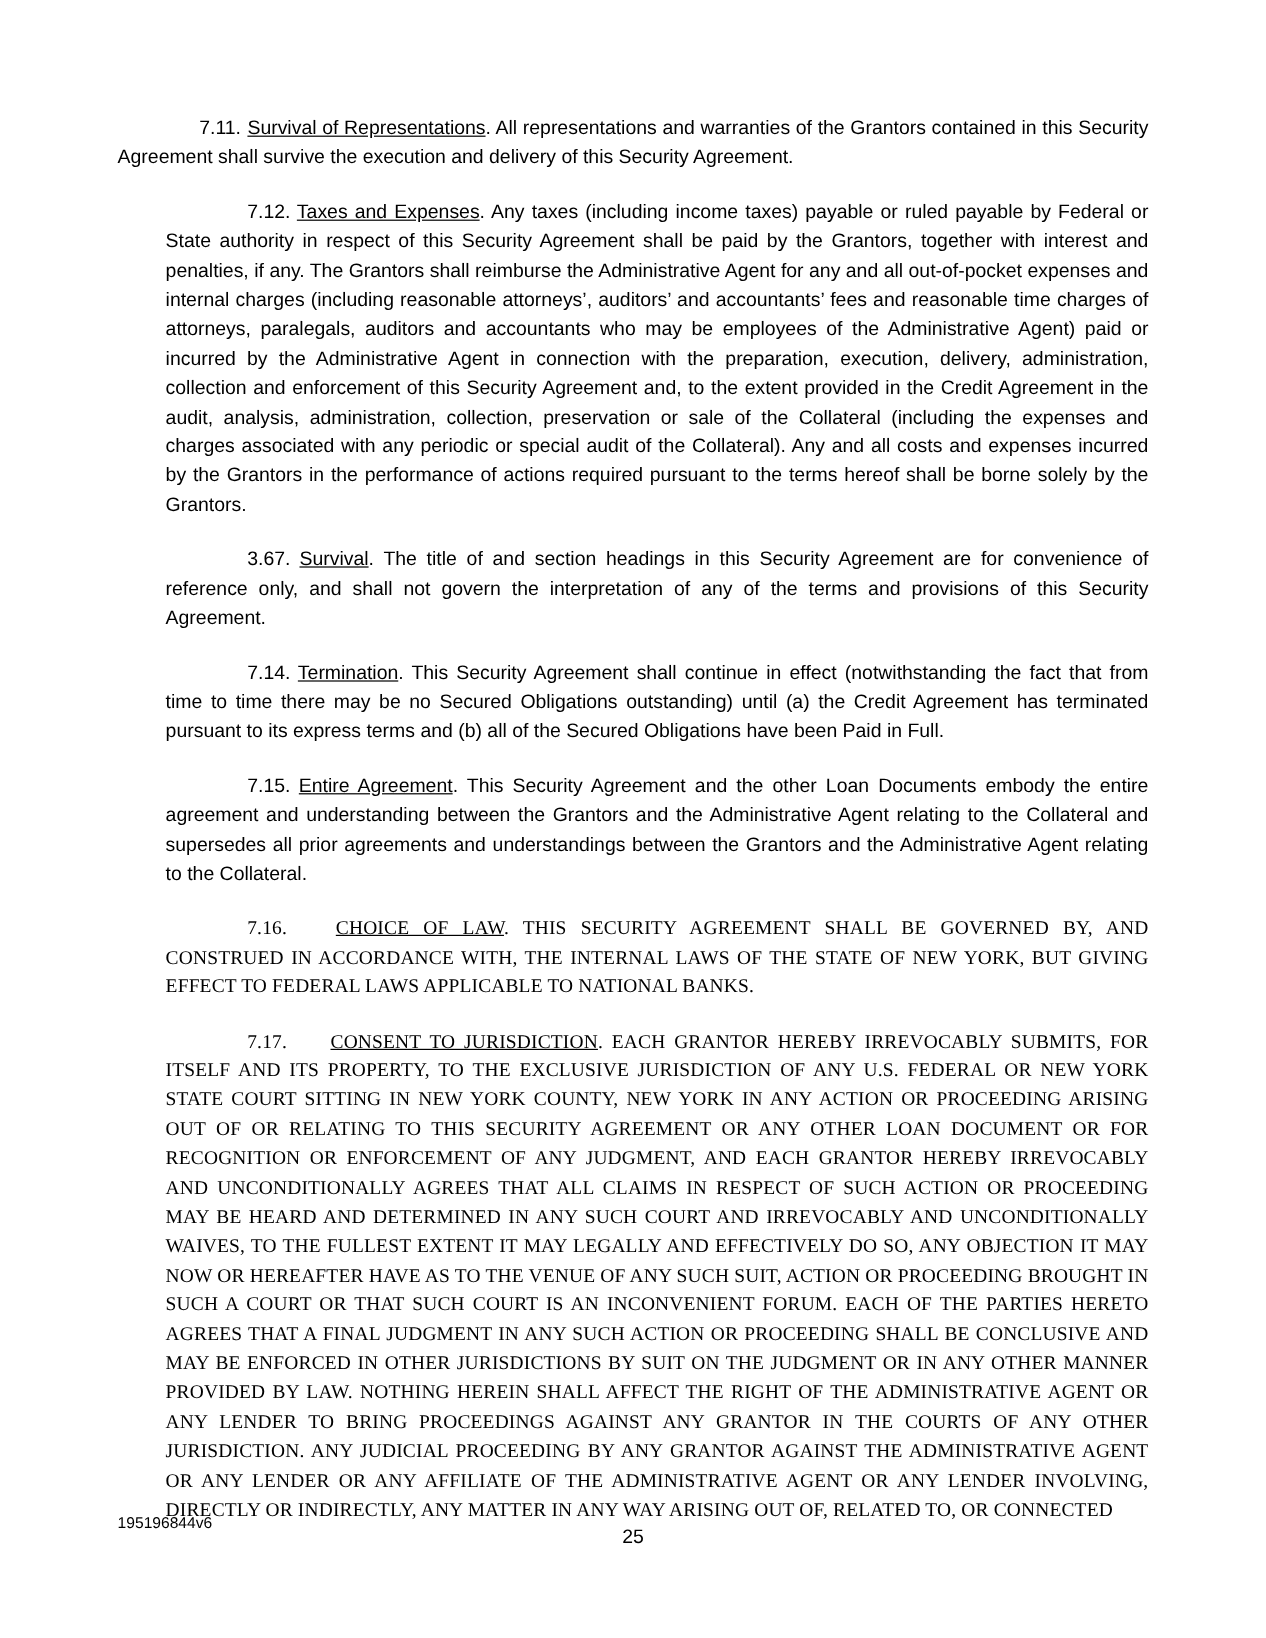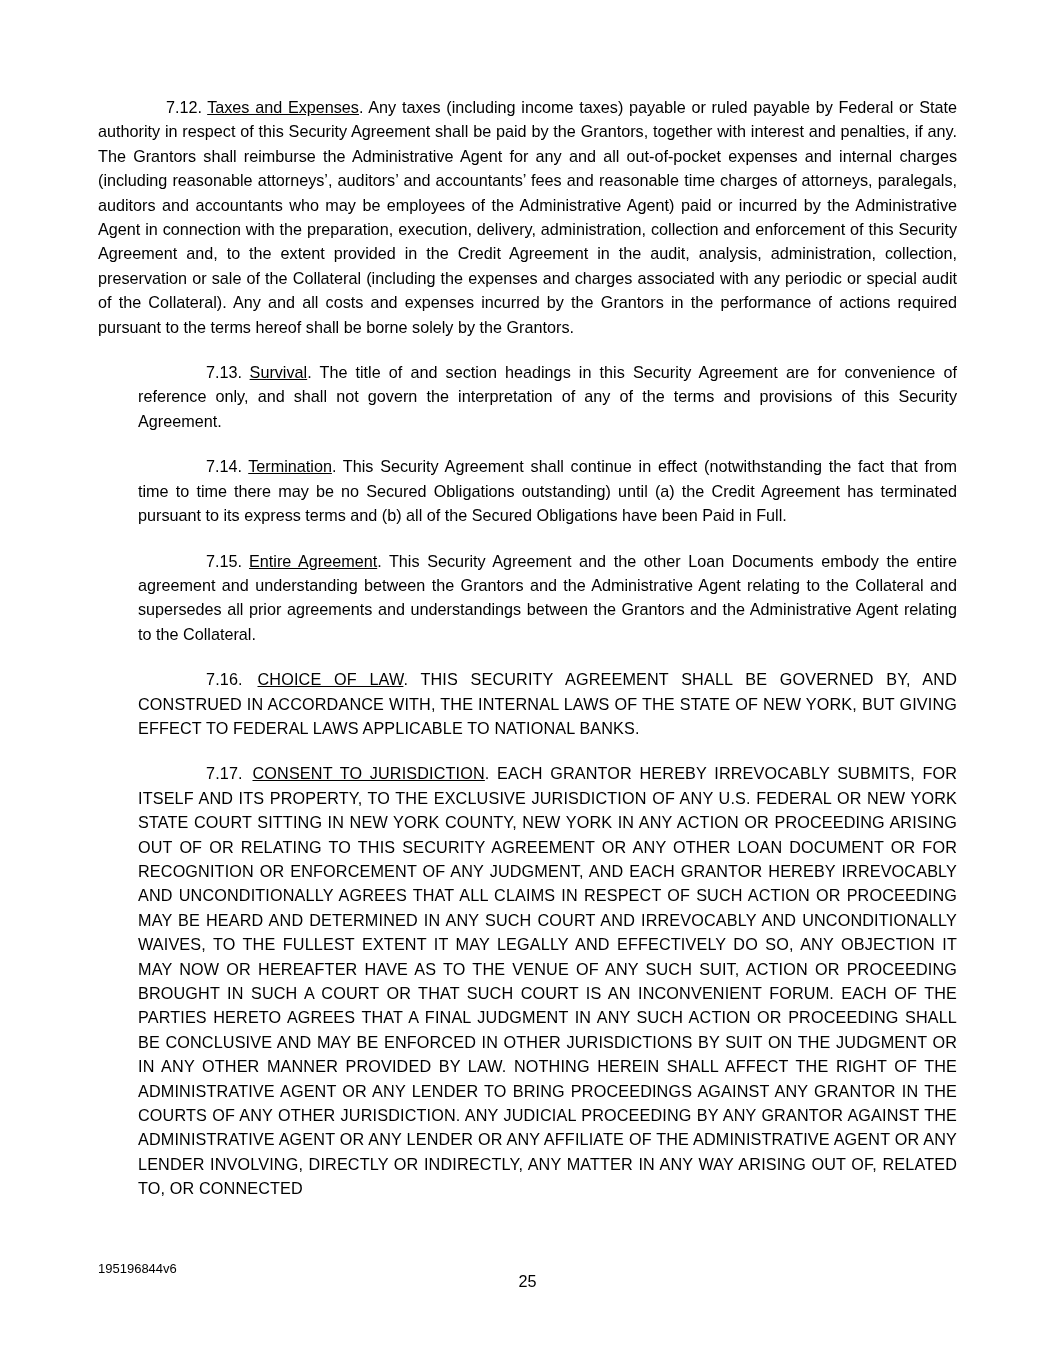--- a/index.html
+++ b/index.html
@@ -39,20 +39,21 @@
   }
   .num {
     white-space: pre;
   }
   .heading-u {
     text-decoration: underline;
   }
   .caps {
     
     letter-spacing: 0.15px;
+    font-family: Liberation Serif, serif;
   }
   .page-number {
     position: absolute;
     left: 0;
     right: 0;
     top: 1272px;
     text-align: center;
     font-size: 16.2px;
   }
   .footer-code {
@@ -62,24 +63,25 @@
     font-size: 13px;
   }
 </style>
 </head>
 <body>
 
 <div class="page">
 
   <div class="body-text">
 
+    <p class="para"><span class="num">7.11.</span><span class="num">	</span><span class="heading-u">Survival of Representations</span><span>.  All representations and warranties of the Grantors contained in this Security Agreement shall survive the execution and delivery of this Security Agreement.</span></p>
 
     <p class="para"><span class="num">7.12.</span><span class="num">	</span><span class="heading-u">Taxes and Expenses</span><span>.  Any taxes (including income taxes) payable or ruled payable by Federal or State authority in respect of this Security Agreement shall be paid by the Grantors, together with interest and penalties, if any.  The Grantors shall reimburse the Administrative Agent for any and all out-of-pocket expenses and internal charges (including reasonable attorneys’, auditors’ and accountants’ fees and reasonable time charges of attorneys, paralegals, auditors and accountants who may be employees of the Administrative Agent) paid or incurred by the Administrative Agent in connection with the preparation, execution, delivery, administration, collection and enforcement of this Security Agreement and, to the extent provided in the Credit Agreement in the audit, analysis, administration, collection, preservation or sale of the Collateral (including the expenses and charges associated with any periodic or special audit of the Collateral).  Any and all costs and expenses incurred by the Grantors in the performance of actions required pursuant to the terms hereof shall be borne solely by the Grantors.</span></p>
 
-    <p class="para"><span class="num">7.13.</span><span class="num">	</span><span class="heading-u">Survival</span><span>.  The title of and section headings in this Security Agreement are for convenience of reference only, and shall not govern the interpretation of any of the terms and provisions of this Security Agreement.</span></p>
+    <p class="para"><span class="num">3.67.</span><span class="num">	</span><span class="heading-u">Survival</span><span>.  The title of and section headings in this Security Agreement are for convenience of reference only, and shall not govern the interpretation of any of the terms and provisions of this Security Agreement.</span></p>
 
     <p class="para"><span class="num">7.14.</span><span class="num">	</span><span class="heading-u">Termination</span><span>.  This Security Agreement shall continue in effect (notwithstanding the fact that from time to time there may be no Secured Obligations outstanding) until (a) the Credit Agreement has terminated pursuant to its express terms and (b) all of the Secured Obligations have been Paid in Full.</span></p>
 
     <p class="para"><span class="num">7.15.</span><span class="num">	</span><span class="heading-u">Entire Agreement</span><span>.  This Security Agreement and the other Loan Documents embody the entire agreement and understanding between the Grantors and the Administrative Agent relating to the Collateral and supersedes all prior agreements and understandings between the Grantors and the Administrative Agent relating to the Collateral.</span></p>
 
     <p class="para caps"><span class="num">7.16.</span><span class="num">	</span><span class="heading-u">CHOICE OF LAW</span><span>.  THIS SECURITY AGREEMENT SHALL BE GOVERNED BY, AND CONSTRUED IN ACCORDANCE WITH, THE INTERNAL LAWS OF THE STATE OF NEW YORK, BUT GIVING EFFECT TO FEDERAL LAWS APPLICABLE TO NATIONAL BANKS.</span></p>
 
     <p class="para caps"><span class="num">7.17.</span><span class="num">	</span><span class="heading-u">CONSENT TO JURISDICTION</span><span>.   EACH GRANTOR HEREBY IRREVOCABLY SUBMITS, FOR ITSELF AND ITS PROPERTY, TO THE EXCLUSIVE JURISDICTION OF ANY U.S. FEDERAL OR NEW YORK STATE COURT SITTING IN NEW YORK COUNTY, NEW YORK IN ANY ACTION OR PROCEEDING ARISING OUT OF OR RELATING TO THIS SECURITY AGREEMENT OR ANY OTHER LOAN DOCUMENT OR FOR RECOGNITION OR ENFORCEMENT OF ANY JUDGMENT, AND EACH GRANTOR HEREBY IRREVOCABLY AND UNCONDITIONALLY AGREES THAT ALL CLAIMS IN RESPECT OF SUCH ACTION OR PROCEEDING MAY BE HEARD AND DETERMINED IN ANY SUCH COURT AND IRREVOCABLY AND UNCONDITIONALLY WAIVES, TO THE FULLEST EXTENT IT MAY LEGALLY AND EFFECTIVELY DO SO, ANY OBJECTION IT MAY NOW OR HEREAFTER HAVE AS TO THE VENUE OF ANY SUCH SUIT, ACTION OR PROCEEDING BROUGHT IN SUCH A COURT OR THAT SUCH COURT IS AN INCONVENIENT FORUM. EACH OF THE PARTIES HERETO AGREES THAT A FINAL JUDGMENT IN ANY SUCH ACTION OR PROCEEDING SHALL BE CONCLUSIVE AND MAY BE ENFORCED IN OTHER JURISDICTIONS BY SUIT ON THE JUDGMENT OR IN ANY OTHER MANNER PROVIDED BY LAW.  NOTHING HEREIN SHALL AFFECT THE RIGHT OF THE ADMINISTRATIVE AGENT OR ANY LENDER TO BRING PROCEEDINGS AGAINST ANY GRANTOR IN THE COURTS OF ANY OTHER JURISDICTION. ANY JUDICIAL PROCEEDING BY ANY GRANTOR AGAINST THE ADMINISTRATIVE AGENT OR ANY LENDER OR ANY AFFILIATE OF THE ADMINISTRATIVE AGENT OR ANY LENDER INVOLVING, DIRECTLY OR INDIRECTLY, ANY MATTER IN ANY WAY ARISING OUT OF, RELATED TO, OR CONNECTED</span></p>
 
   </div>

